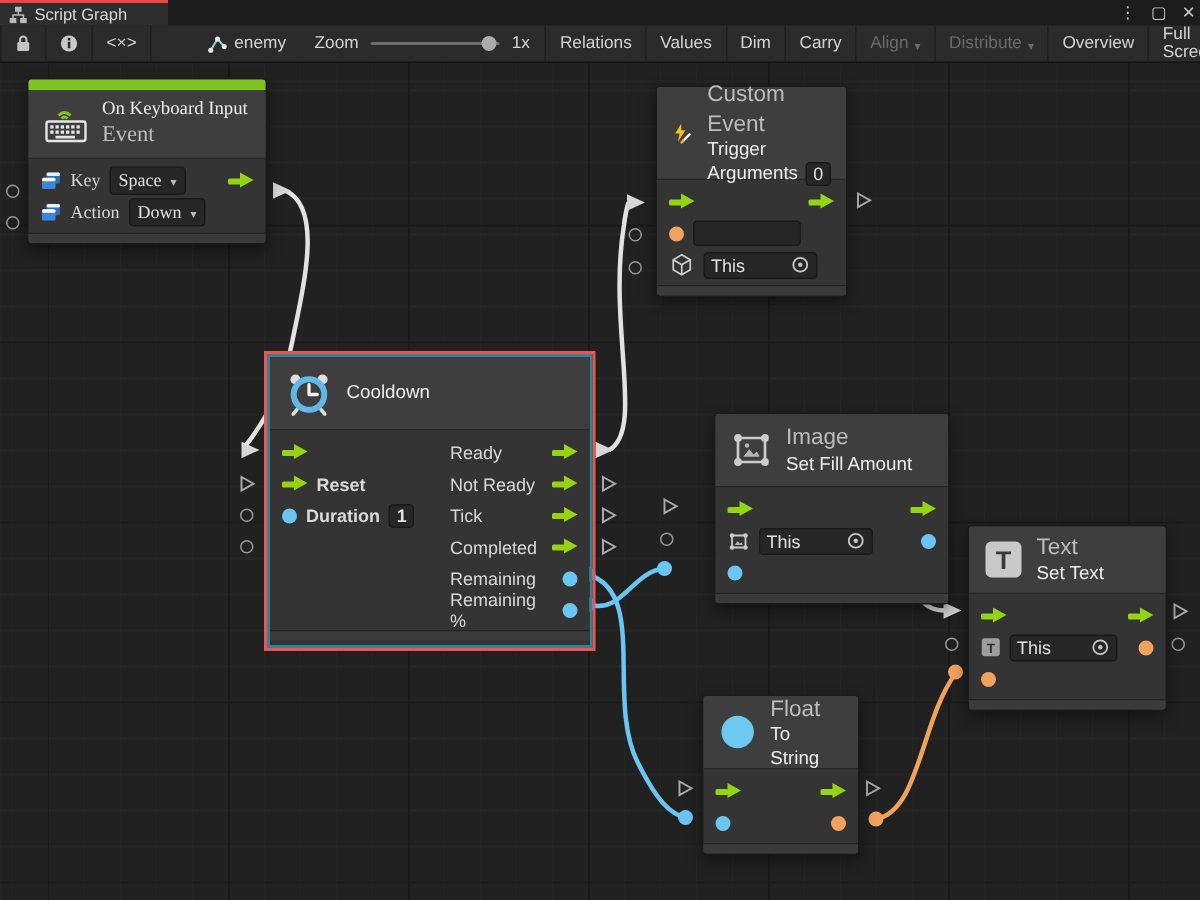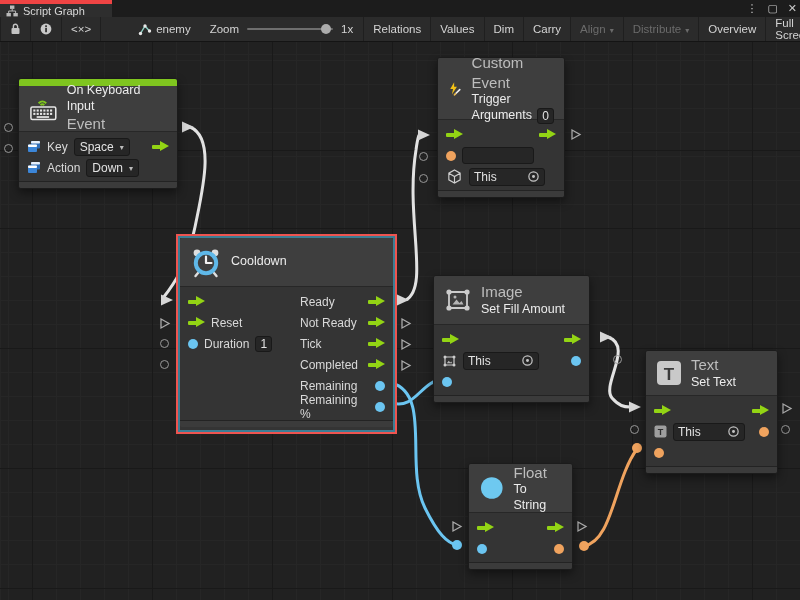--- a/index.html
+++ b/index.html
@@ -3,21 +3,21 @@
 <meta charset="utf-8">
 <style>
   * { box-sizing: border-box; margin: 0; padding: 0; }
   html,body { width:800px; height:600px; background:#161616; overflow:hidden;
               font-family:"Liberation Sans", sans-serif; }
   #app { position:relative; width:800px; height:600px; background:#1e1e1e; }
 
   
   .tabbar { position:absolute; top:0; left:0; width:800px; height:17px; background:#1c1c1c; }
   .tab { position:absolute; left:0; top:0; width:112px; height:17px; background:#2e2e2e;
-         border-top:4px solid #ef4444; display:flex; align-items:center; gap:5px; padding:0 6px;
+         border-top:2px solid #ef4444; display:flex; align-items:center; gap:5px; padding:0 6px;
          color:#d8d8d8; font-size:11px; }
   .winctl { position:absolute; right:3px; top:0; height:17px; display:flex; align-items:center; gap:10px;
             color:#c9c9c9; font-size:11px; }
   .winctl span { cursor:default; }
 
   
   .toolbar { position:absolute; top:17px; left:0; width:800px; height:25px; background:#2b2b2b;
              border-bottom:1px solid #141414; display:flex; align-items:stretch; color:#d4d4d4;
              font-size:11.5px; }
   .tbtn { display:flex; align-items:center; padding:0 9px; border-right:1px solid #1f1f1f; gap:4px; }
@@ -82,21 +82,21 @@
   .xport { position:absolute; }
   .pc { width:9px; height:9px; border:1.5px solid #989898; border-radius:50%; }
 
   
   .selwrap { position:absolute; border:2px solid var(--selection_red); border-radius:0; }
   .selinner { border:2px solid var(--selection_teal); width:100%; height:100%; }
   .selwrap .node { position:relative; left:0; top:0; width:100%; height:100%;
                    box-shadow:none; border:none; border-radius:0; }
 
   .cools { display:flex; }
-  .colL { width:112px; }
+  .colL { width:112px;font-weight:bold; }
   .colR { flex:1; }
 </style>
 </head>
 <body>
 
 <div id="app">
 
   <div class="tabbar">
     <div class="tab">
       <svg width="12" height="12" viewBox="0 0 12 12">
@@ -292,21 +292,21 @@
       <svg width="12" height="13" viewBox="0 0 12 13">
           <path d="M2 2 L10 6.5 L2 11 Z" fill="none" stroke="#ababab" stroke-width="1.3"></path>
         </svg>
     </div>
     <div class="xport" style="left:576px; top:477px;">
       <svg width="12" height="13" viewBox="0 0 12 13">
           <path d="M2 2 L10 6.5 L2 11 Z" fill="none" stroke="#ababab" stroke-width="1.3"></path>
         </svg>
     </div>
 
-    <div class="node" style="left:18px; top:36px; width:160px;">
+    <div class="node" style="left:18px; top:10px; width:160px;font-family:Liberation Serif, serif;">
       <div class="greenbar"></div>
       <div class="nhead" style="height:46px;">
         <svg width="30" height="26" viewBox="0 0 30 26">
           <path d="M10 7 Q14 3 18 7" stroke="var(--accent_green_bar)" stroke-width="2" fill="none"></path>
           <path d="M12 9 Q14 7 16 9" stroke="var(--accent_green_bar)" stroke-width="2" fill="none"></path>
           <rect x="2" y="11" width="26" height="13" rx="1.5" fill="none" stroke="#e6e6e6" stroke-width="1.6"></rect>
           <g fill="#e6e6e6">
             <rect x="4.5" y="13.5" width="2.2" height="2.2"></rect>
               <rect x="8" y="13.5" width="2.2" height="2.2"></rect>
             <rect x="11.5" y="13.5" width="2.2" height="2.2"></rect>
@@ -461,21 +461,21 @@
                 <span>Remaining %</span>
                 <div class="dot blue"></div>
               </div>
             </div>
           </div>
           <div class="nfoot"></div>
         </div>
       </div>
     </div>
 
-    <div class="node" style="left:433px; top:233px; width:157px;">
+    <div class="node" style="left:476px; top:233px; width:157px;">
       <div class="nhead" style="height:49px;">
         <svg width="28" height="28" viewBox="0 0 28 28">
           <rect x="5" y="6" width="18" height="16" rx="2" fill="none" stroke="#cccccc" stroke-width="1.8"></rect>
           <circle cx="5" cy="6" r="2.6" fill="#cccccc"></circle>
             <circle cx="23" cy="6" r="2.6" fill="#cccccc"></circle>
           <circle cx="5" cy="22" r="2.6" fill="#cccccc"></circle>
             <circle cx="23" cy="22" r="2.6" fill="#cccccc"></circle>
           <path d="M8.5 18.5 L12.5 13.5 L15.5 17 L17.5 15 L19.5 18.5 Z" fill="#b5b5b5"></path>
           <circle cx="11" cy="11" r="1.5" fill="#b5b5b5"></circle>
         </svg>

